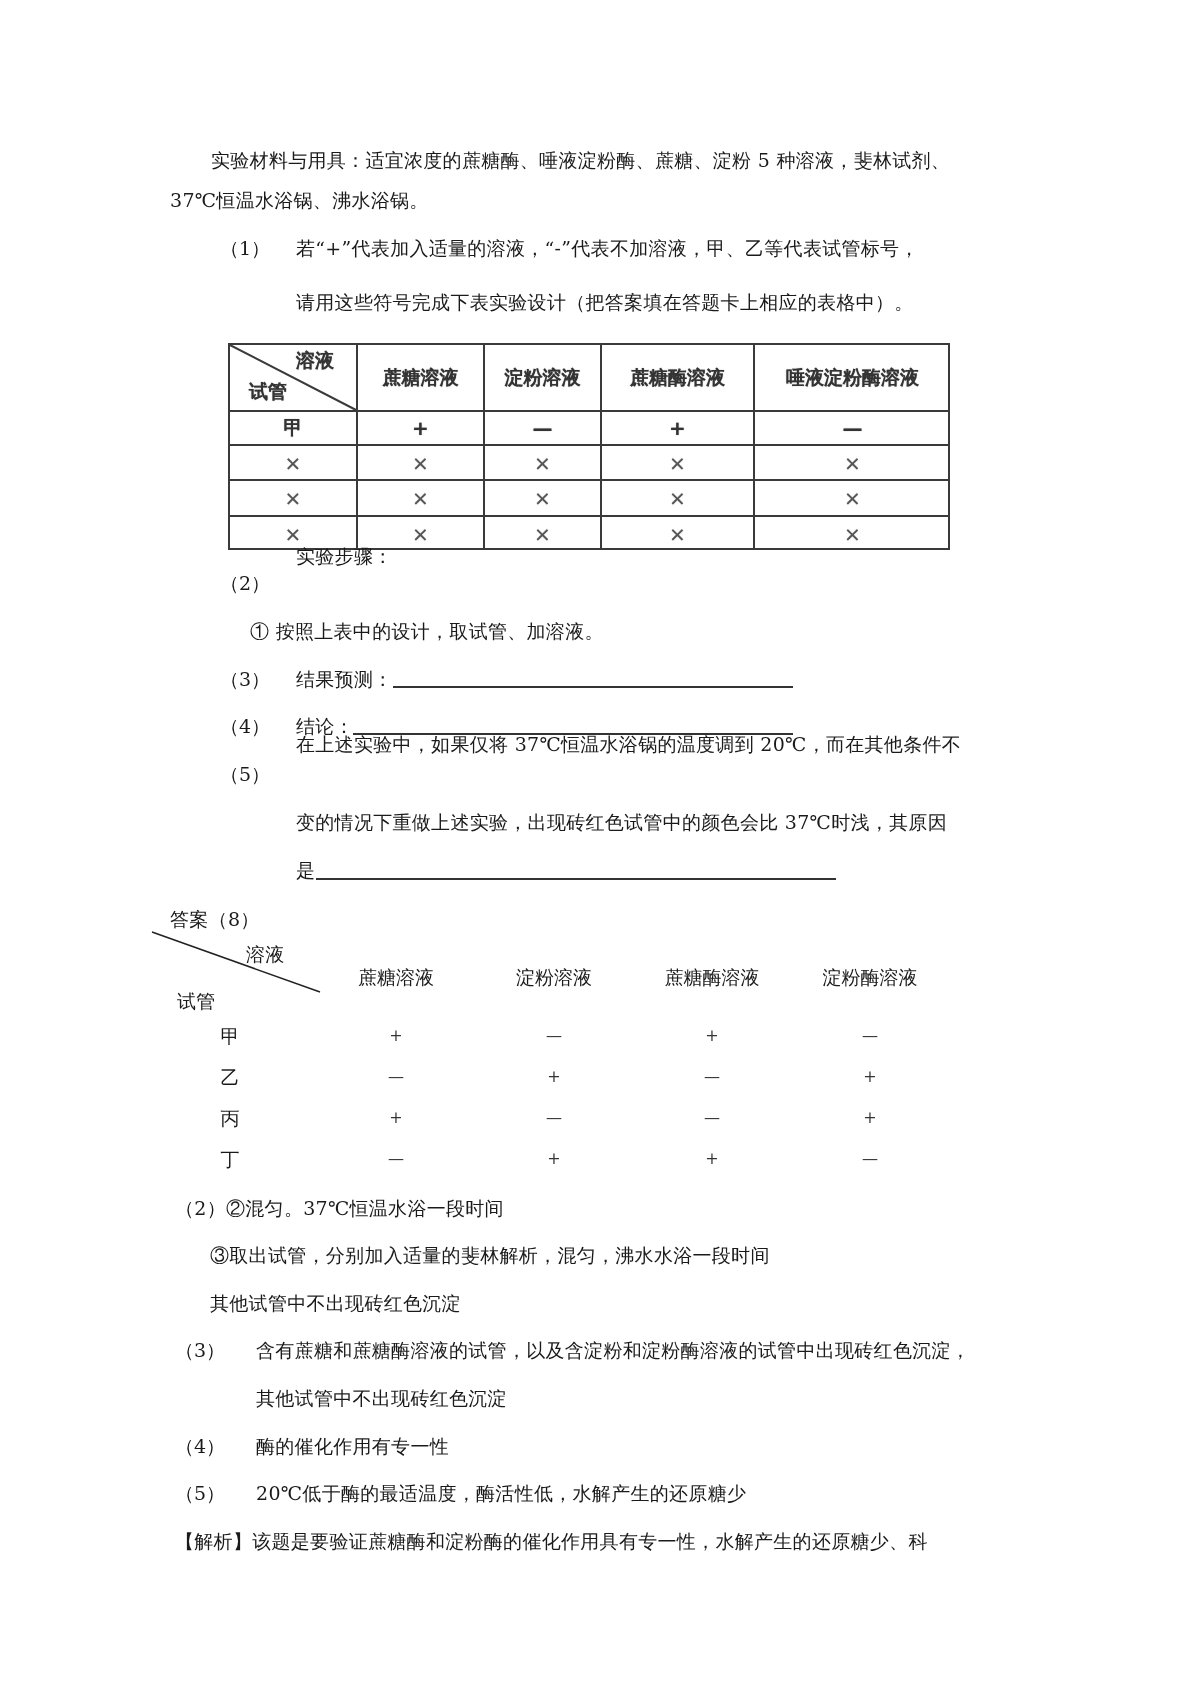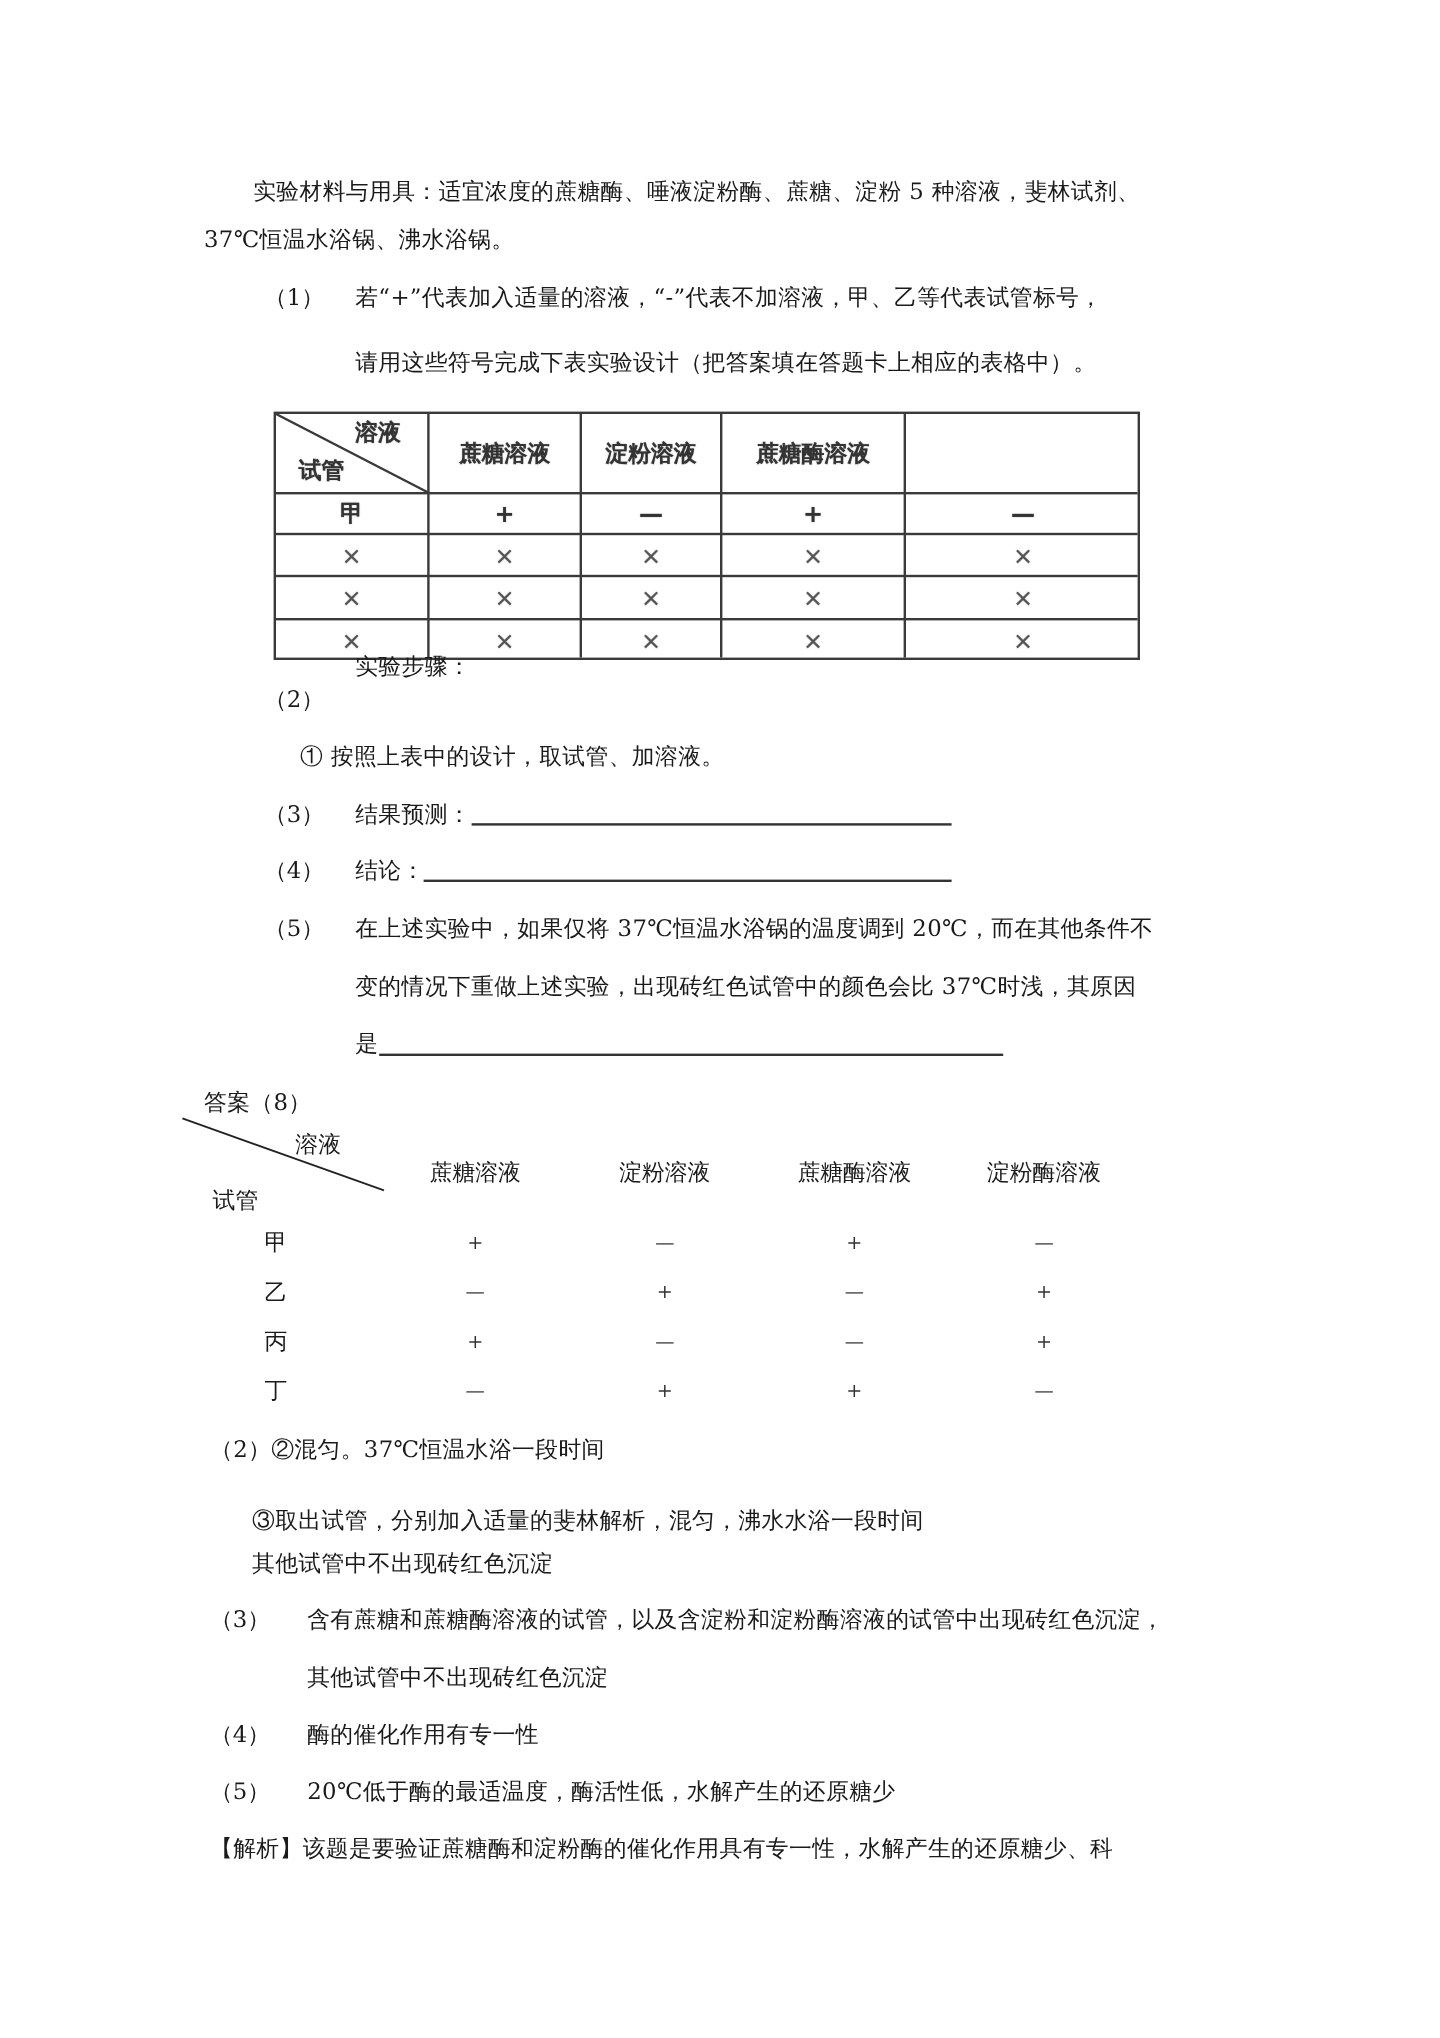--- a/index.html
+++ b/index.html
@@ -59,20 +59,21 @@
   <div class="hl" style="top:99px;"></div>
   <div class="hl" style="top:134px;"></div>
   <div class="hl" style="top:170px;"></div>
 
   <div class="qcell" style="left:50px; top:2px; width:70px; height:28px;">溶液</div>
   <div class="qcell" style="left:8px; top:32px; width:60px; height:30px;">试管</div>
 
   <div class="qcell" style="left:128px; top:0; width:125px; height:65px;">蔗糖溶液</div>
   <div class="qcell" style="left:255px; top:0; width:115px; height:65px;">淀粉溶液</div>
   <div class="qcell" style="left:372px; top:0; width:151px; height:65px;">蔗糖酶溶液</div>
+  <div class="qcell" style="left:525px; top:0; width:195px; height:65px;">唾液淀粉酶溶液</div>
 
   <div class="qcell" style="left:0; top:67px; width:126px; height:32px;">甲</div>
   <div class="qcell qsym" style="left:128px; top:67px; width:125px; height:32px;">+</div>
   <div class="qcell qsym" style="left:255px; top:67px; width:115px; height:32px;">—</div>
   <div class="qcell qsym" style="left:372px; top:67px; width:151px; height:32px;">+</div>
   <div class="qcell qsym" style="left:525px; top:67px; width:195px; height:32px;">—</div>
 
   <div class="qcell qmark" style="left:0; top:101px; width:126px; height:33px;">×</div>
   <div class="qcell qmark" style="left:128px; top:101px; width:125px; height:33px;">×</div>
   <div class="qcell qmark" style="left:255px; top:101px; width:115px; height:33px;">×</div>
@@ -98,21 +99,21 @@
 
 <div class="num" style="left:220px; top:667px;">（3）</div>
 <div class="line" style="left:296px; top:667px;">结果预测：</div>
 <div class="uline" style="left:393px; top:686px; width:400px;"></div>
 
 <div class="num" style="left:220px; top:714px;">（4）</div>
 <div class="line" style="left:296px; top:714px;">结论：</div>
 <div class="uline" style="left:353px; top:733px; width:440px;"></div>
 
 <div class="num" style="left:220px; top:762px;">（5）</div>
-<div class="line" style="left:296px; top:762px;">在上述实验中，如果仅将 37℃恒温水浴锅的温度调到 20℃，而在其他条件不</div>
+<div class="line" style="left:296px; top:732px;">在上述实验中，如果仅将 37℃恒温水浴锅的温度调到 20℃，而在其他条件不</div>
 <div class="line" style="left:296px; top:810px;">变的情况下重做上述实验，出现砖红色试管中的颜色会比 37℃时浅，其原因</div>
 <div class="line" style="left:296px; top:858px;">是</div>
 <div class="uline" style="left:316px; top:878px; width:520px;"></div>
 
 <div class="line" style="left:170px; top:907px;">答案（8）</div>
 
 <svg style="position:absolute; left:150px; top:930px;" width="200" height="70">
   <line x1="2" y1="2" x2="170" y2="62" stroke="#222" stroke-width="1.5"></line>
 </svg>
 <div class="line" style="left:246px; top:942px;">溶液</div>
@@ -141,21 +142,21 @@
 <div class="acell asym" style="left:642px; top:1106px;">—</div>
 <div class="acell asym" style="left:800px; top:1106px;">+</div>
 
 <div class="acell" style="left:190px; top:1147px; width:80px;">丁</div>
 <div class="acell asym" style="left:326px; top:1147px;">—</div>
 <div class="acell asym" style="left:484px; top:1147px;">+</div>
 <div class="acell asym" style="left:642px; top:1147px;">+</div>
 <div class="acell asym" style="left:800px; top:1147px;">—</div>
 
 <div class="line" style="left:175px; top:1196px;">（2）②混匀。37℃恒温水浴一段时间</div>
-<div class="line" style="left:210px; top:1243px;margin-top:12px;">③取出试管，分别加入适量的斐林解析，混匀，沸水水浴一段时间</div>
+<div class="line" style="left:210px; top:1243px;">③取出试管，分别加入适量的斐林解析，混匀，沸水水浴一段时间</div>
 <div class="line" style="left:210px; top:1291px;">其他试管中不出现砖红色沉淀</div>
 
 <div class="num" style="left:175px; top:1338px;">（3）</div>
 <div class="line" style="left:216px; top:1338px; left:256px;text-align:center;">含有蔗糖和蔗糖酶溶液的试管，以及含淀粉和淀粉酶溶液的试管中出现砖红色沉淀，</div>
 <div class="line" style="left:256px; top:1386px;">其他试管中不出现砖红色沉淀</div>
 
 <div class="num" style="left:175px; top:1434px;">（4）</div>
 <div class="line" style="left:256px; top:1434px;">酶的催化作用有专一性</div>
 
 <div class="num" style="left:175px; top:1481px;">（5）</div>

